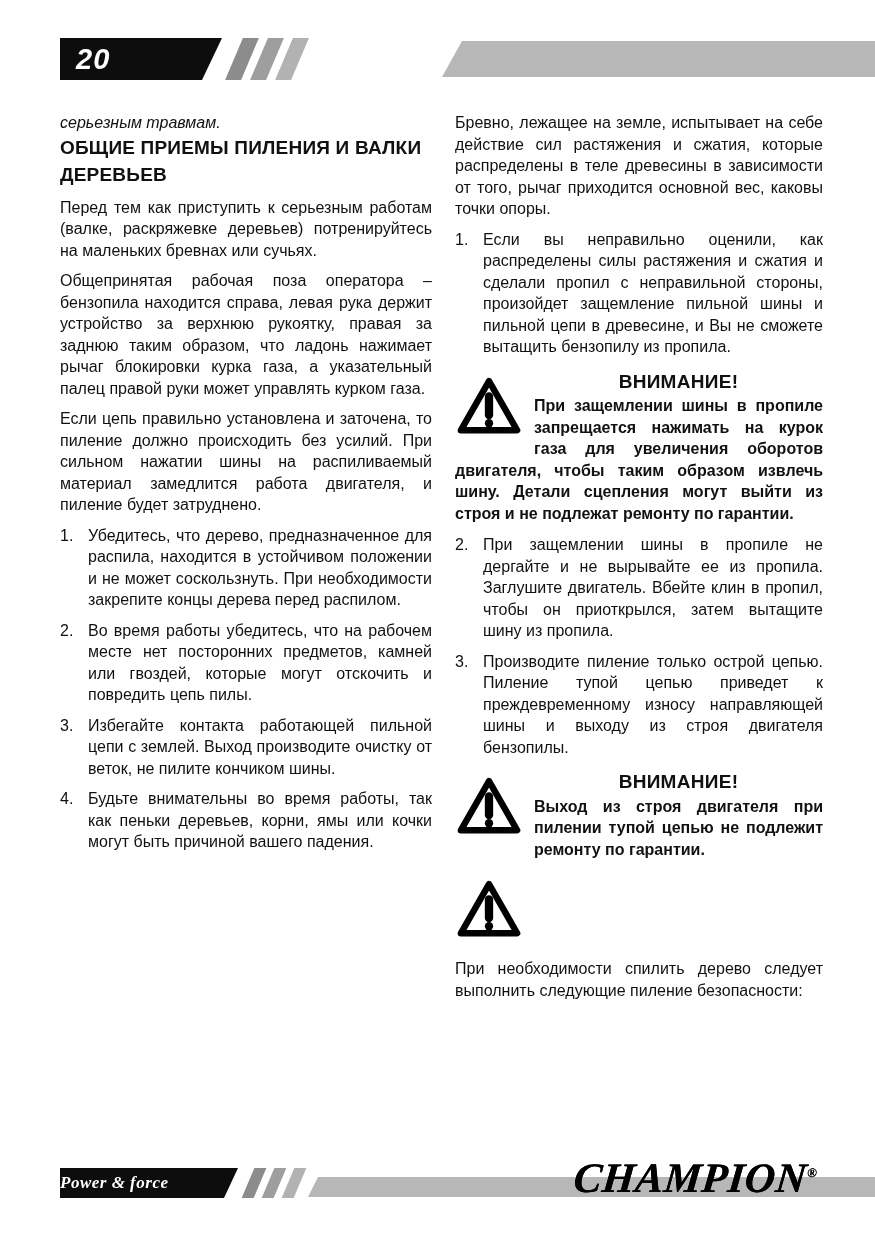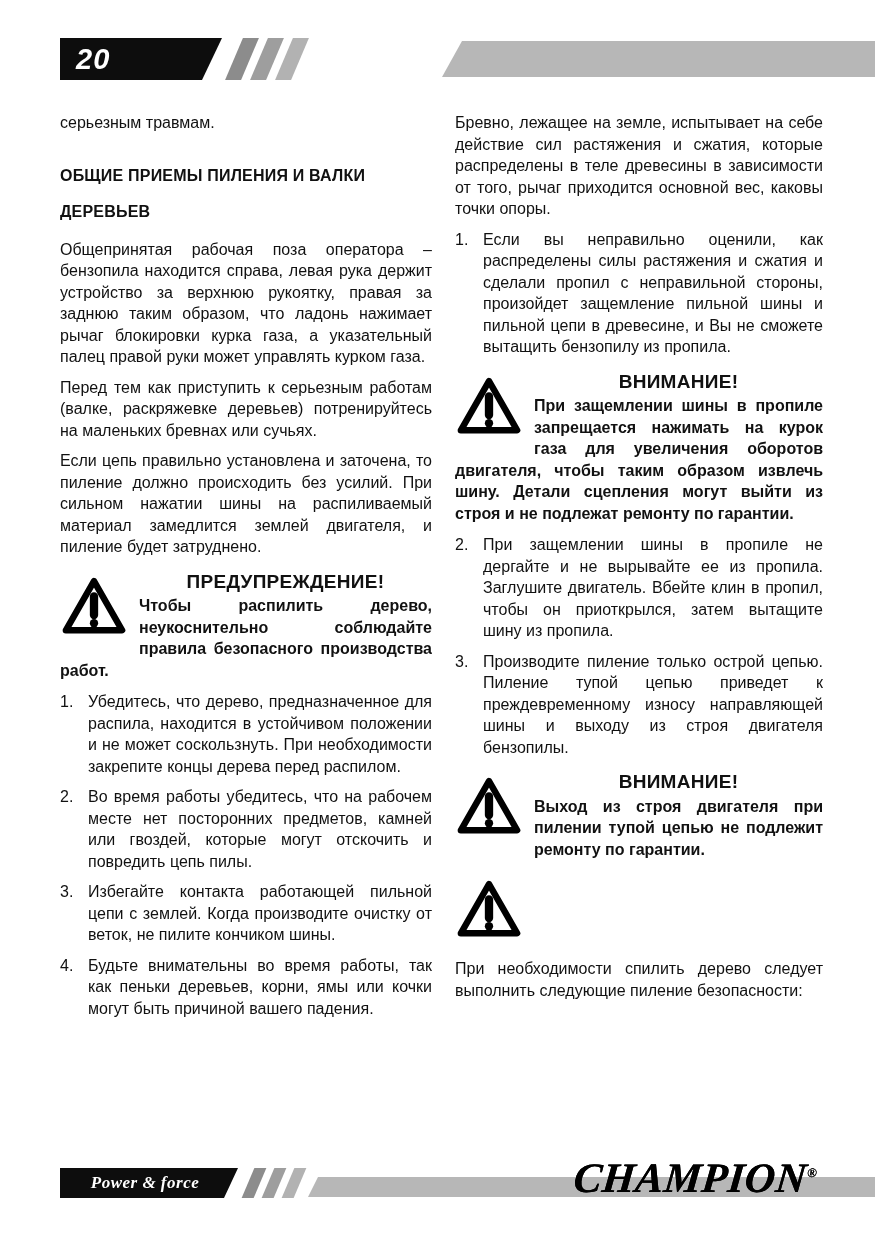--- a/index.html
+++ b/index.html
@@ -34,23 +34,23 @@
     position: absolute; left: 442px; right: 0; top: 3px; height: 36px;
     background: #b7b7b7;
     clip-path: polygon(20px 0, 100% 0, 100% 100%, 0 100%);
   }
 
   
   .col { position: absolute; top: 112px; font-size: 16px; line-height: 21.5px; text-align: justify; }
   .col-left  { left: 60px;  width: 372px; }
   .col-right { left: 455px; width: 368px; }
 
-  .intro { margin-bottom: 24px; }
+  .intro { font-style: italic; margin-bottom: 0; }
   .section-heading {
-    font-size: 16px; font-weight: bold; line-height: 36px;
+    font-size: 19px; font-weight: bold; line-height: 27px;
     text-align: left; margin-bottom: 9px; letter-spacing: 0.2px;
   }
   .para { margin-bottom: 9px; }
   .closing { margin-top: 2px; }
 
   .li { position: relative; padding-left: 28px; margin-bottom: 9px; }
   .li .num { position: absolute; left: 0; top: 0; }
 
   
   .warn { margin: 4px 0 10px; }
@@ -65,21 +65,21 @@
     padding-top: 4px; margin-bottom: 3px; text-align: center;
   }
   .warn-text { font-weight: bold; }
 
   
   .footer { position: absolute; top: 1164px; left: 0; width: 875px; height: 46px; }
   .ftr-black {
     position: absolute; left: 60px; top: 4px; width: 178px; height: 30px;
     background: #0d0d0d;
     clip-path: polygon(0 0, 100% 0, calc(100% - 14px) 100%, 0 100%);
-    display: flex; align-items: center; justify-content: center; padding-right: 8px;
+    display: flex; align-items: center; justify-content: flex-start; padding-right: 8px;
   }
   .ftr-brand {
     color: #fff; font-family: "Liberation Serif", serif;
     font-style: italic; font-weight: bold; font-size: 17px; letter-spacing: 0.5px;
   }
   .fstripe { position: absolute; top: 4px; height: 30px; width: 12px; transform: skewX(-23deg); }
   .fs1 { left: 248px; background: #8c8c8c; }
   .fs2 { left: 268px; background: #9e9e9e; }
   .fs3 { left: 288px; background: #b2b2b2; }
   .ftr-gray {
@@ -110,47 +110,36 @@
     <div class="stripe hs2"></div>
     <div class="stripe hs3"></div>
     <div class="hdr-gray"></div>
   </div>
 
   <div class="col col-left">
     <p class="intro">серьезным травмам.</p>
 
     <h2 class="section-heading">ОБЩИЕ ПРИЕМЫ ПИЛЕНИЯ И ВАЛКИ ДЕРЕВЬЕВ</h2>
 
+    <p class="para">Перед тем как приступить к серьезным работам (валке, раскряжевке деревьев) потренируйтесь на маленьких бревнах или сучьях.</p>
     <p class="para">Общепринятая рабочая поза оператора – бензопила находится справа, левая рука держит устройство за верхнюю рукоятку, правая за заднюю таким образом, что ладонь нажимает рычаг блокировки курка газа, а указательный палец правой руки может управлять курком газа.</p>
-    <p class="para">Перед тем как приступить к серьезным работам (валке, раскряжевке деревьев) потренируйтесь на маленьких бревнах или сучьях.</p>
-    <p class="para">Если цепь правильно установлена и заточена, то пиление должно происходить без усилий. При сильном нажатии шины на распиливаемый материал замедлится землей двигателя, и пиление будет затруднено.</p>
-
-    <div class="warn">
-      <span class="warn-icon">
-        <svg viewBox="0 0 100 92">
-          <path d="M50 7 L94 84 L6 84 Z" fill="#fff" stroke="#000" stroke-width="10" stroke-linejoin="round"></path>
-          <path d="M50 31 L50 60" stroke="#000" stroke-width="13" stroke-linecap="round"></path>
-          <circle cx="50" cy="73" r="6.5" fill="#000"></circle>
-        </svg>
-      </span>
-      <div class="warn-title">ПРЕДУПРЕЖДЕНИЕ!</div>
-      <div class="warn-text">Чтобы распилить дерево, неукоснительно соблюдайте правила безопасного производства работ.</div>
-    </div>
+    <p class="para">Если цепь правильно установлена и заточена, то пиление должно происходить без усилий. При сильном нажатии шины на распиливаемый материал замедлится работа двигателя, и пиление будет затруднено.</p>
+
 
     <div class="li">
       <span class="num">1.</span>
       <div class="li-text">Убедитесь, что дерево, предназначенное для распила, находится в устойчивом положении и не может соскользнуть. При необходимости закрепите концы дерева перед распилом.</div>
     </div>
     <div class="li">
       <span class="num">2.</span>
       <div class="li-text">Во время работы убедитесь, что на рабочем месте нет посторонних предметов, камней или гвоздей, которые могут отскочить и повредить цепь пилы.</div>
     </div>
     <div class="li">
       <span class="num">3.</span>
-      <div class="li-text">Избегайте контакта работающей пильной цепи с землей. Когда производите очистку от веток, не пилите кончиком шины.</div>
+      <div class="li-text">Избегайте контакта работающей пильной цепи с землей. Выход производите очистку от веток, не пилите кончиком шины.</div>
     </div>
     <div class="li">
       <span class="num">4.</span>
       <div class="li-text">Будьте внимательны во время работы, так как пеньки деревьев, корни, ямы или кочки могут быть причиной вашего падения.</div>
     </div>
   </div>
 
   <div class="col col-right">
     <p class="para">Бревно, лежащее на земле, испытывает на себе действие сил растяжения и сжатия, которые распределены в теле древесины в зависимости от того, рычаг приходится основной вес, каковы точки опоры.</p>
 

